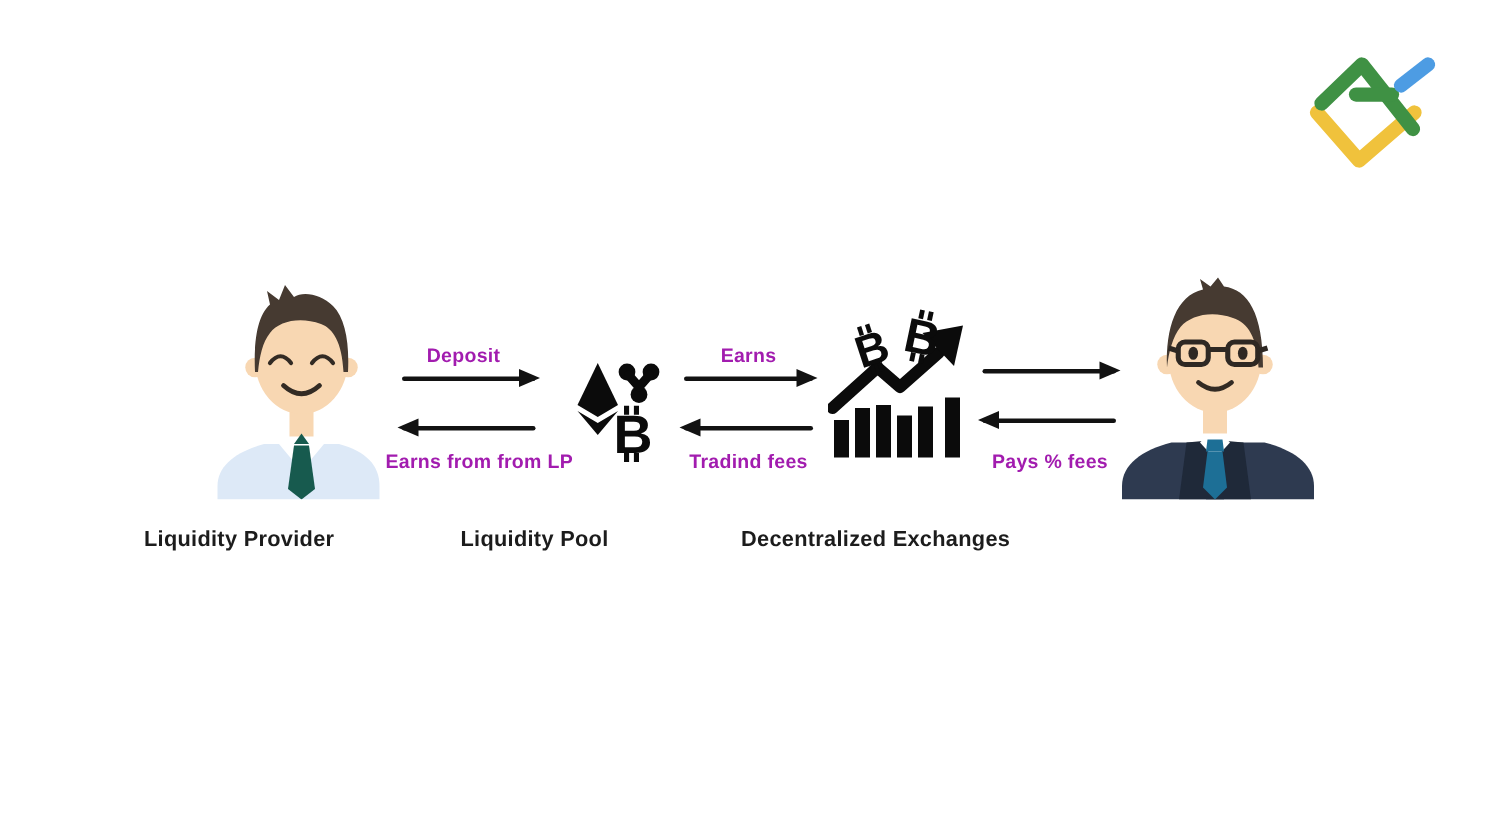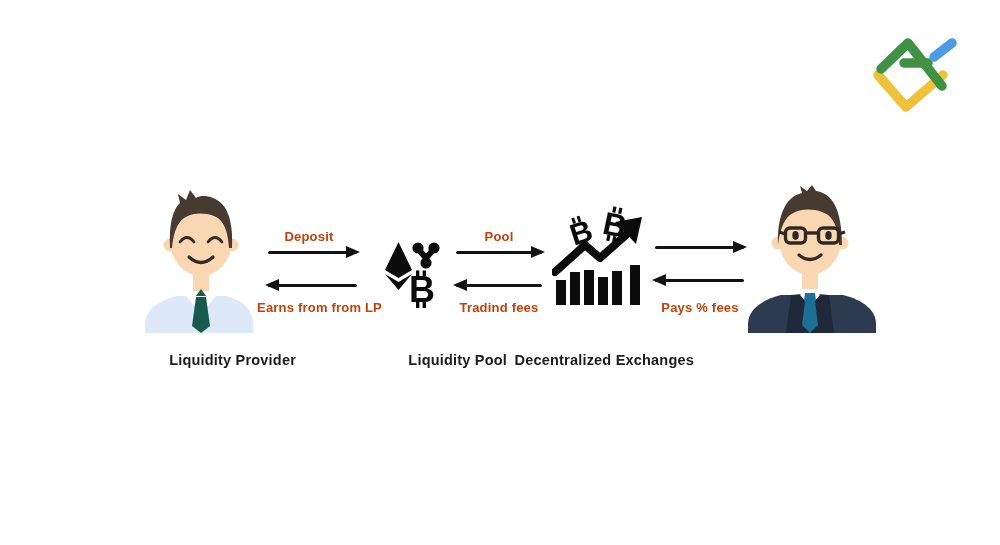--- a/index.html
+++ b/index.html
@@ -2,24 +2,24 @@
 <html><head>
 <meta charset="utf-8">
 <style>
   html,body{margin:0;padding:0;background:#fff;}
   .canvas{
     position:relative;width:1000px;height:545px;background:#ffffff;
     font-family:"Liberation Sans",sans-serif;overflow:hidden;
   }
   .edge-label{
     position:absolute;text-align:center;font-size:13px;font-weight:700;
-    color:#c2410c;letter-spacing:.2px;white-space:nowrap;
+    color:#a21caf;letter-spacing:.2px;white-space:nowrap;
   }
   .caption{
-    position:absolute;text-align:right;font-size:14.5px;font-weight:700;
+    position:absolute;text-align:left;font-size:14.5px;font-weight:700;
     color:#1c1c1c;letter-spacing:.2px;top:352px;width:200px;white-space:nowrap;
   }
   .arrow{position:absolute;height:13px;}
   .arrow::before{
     content:"";position:absolute;left:1px;right:1px;top:5px;height:3px;
     background:#121212;border-radius:2px;
   }
   .arrow.right::after{
     content:"";position:absolute;right:-2px;top:0;width:0;height:0;
     border-top:6.5px solid transparent;border-bottom:6.5px solid transparent;
@@ -142,21 +142,21 @@
     <ellipse cx="51.5" cy="52.5" rx="3.2" ry="4.4" fill="#2e2823"></ellipse>
     <ellipse cx="84.5" cy="52.5" rx="3.2" ry="4.4" fill="#2e2823"></ellipse>
     <path d="M55,72 Q66,81 77,72" fill="none" stroke="#332b24" stroke-width="3.2" stroke-linecap="round"></path>
   </svg>
 
   <div class="edge-label" style="left:259px;top:229px;width:100px;">Deposit</div>
   <div class="arrow right" style="left:267px;top:246px;width:91px;"></div>
   <div class="arrow left" style="left:267px;top:279px;width:91px;"></div>
   <div class="edge-label" style="left:252px;top:300px;width:135px;">Earns from from LP</div>
 
-  <div class="edge-label" style="left:449px;top:229px;width:100px;">Pool</div>
+  <div class="edge-label" style="left:449px;top:229px;width:100px;">Earns</div>
   <div class="arrow right" style="left:455px;top:246px;width:88px;"></div>
   <div class="arrow left" style="left:455px;top:279px;width:88px;"></div>
   <div class="edge-label" style="left:449px;top:300px;width:100px;text-align:center;">Tradind fees</div>
 
   <div class="arrow right" style="left:654px;top:241px;width:91px;"></div>
   <div class="arrow left" style="left:654px;top:274px;width:91px;"></div>
   <div class="edge-label" style="left:650px;top:300px;width:100px;">Pays % fees</div>
 
   <div class="caption" style="left:96px;">Liquidity Provider</div>
   <div class="caption" style="left:307px;">Liquidity Pool</div>

